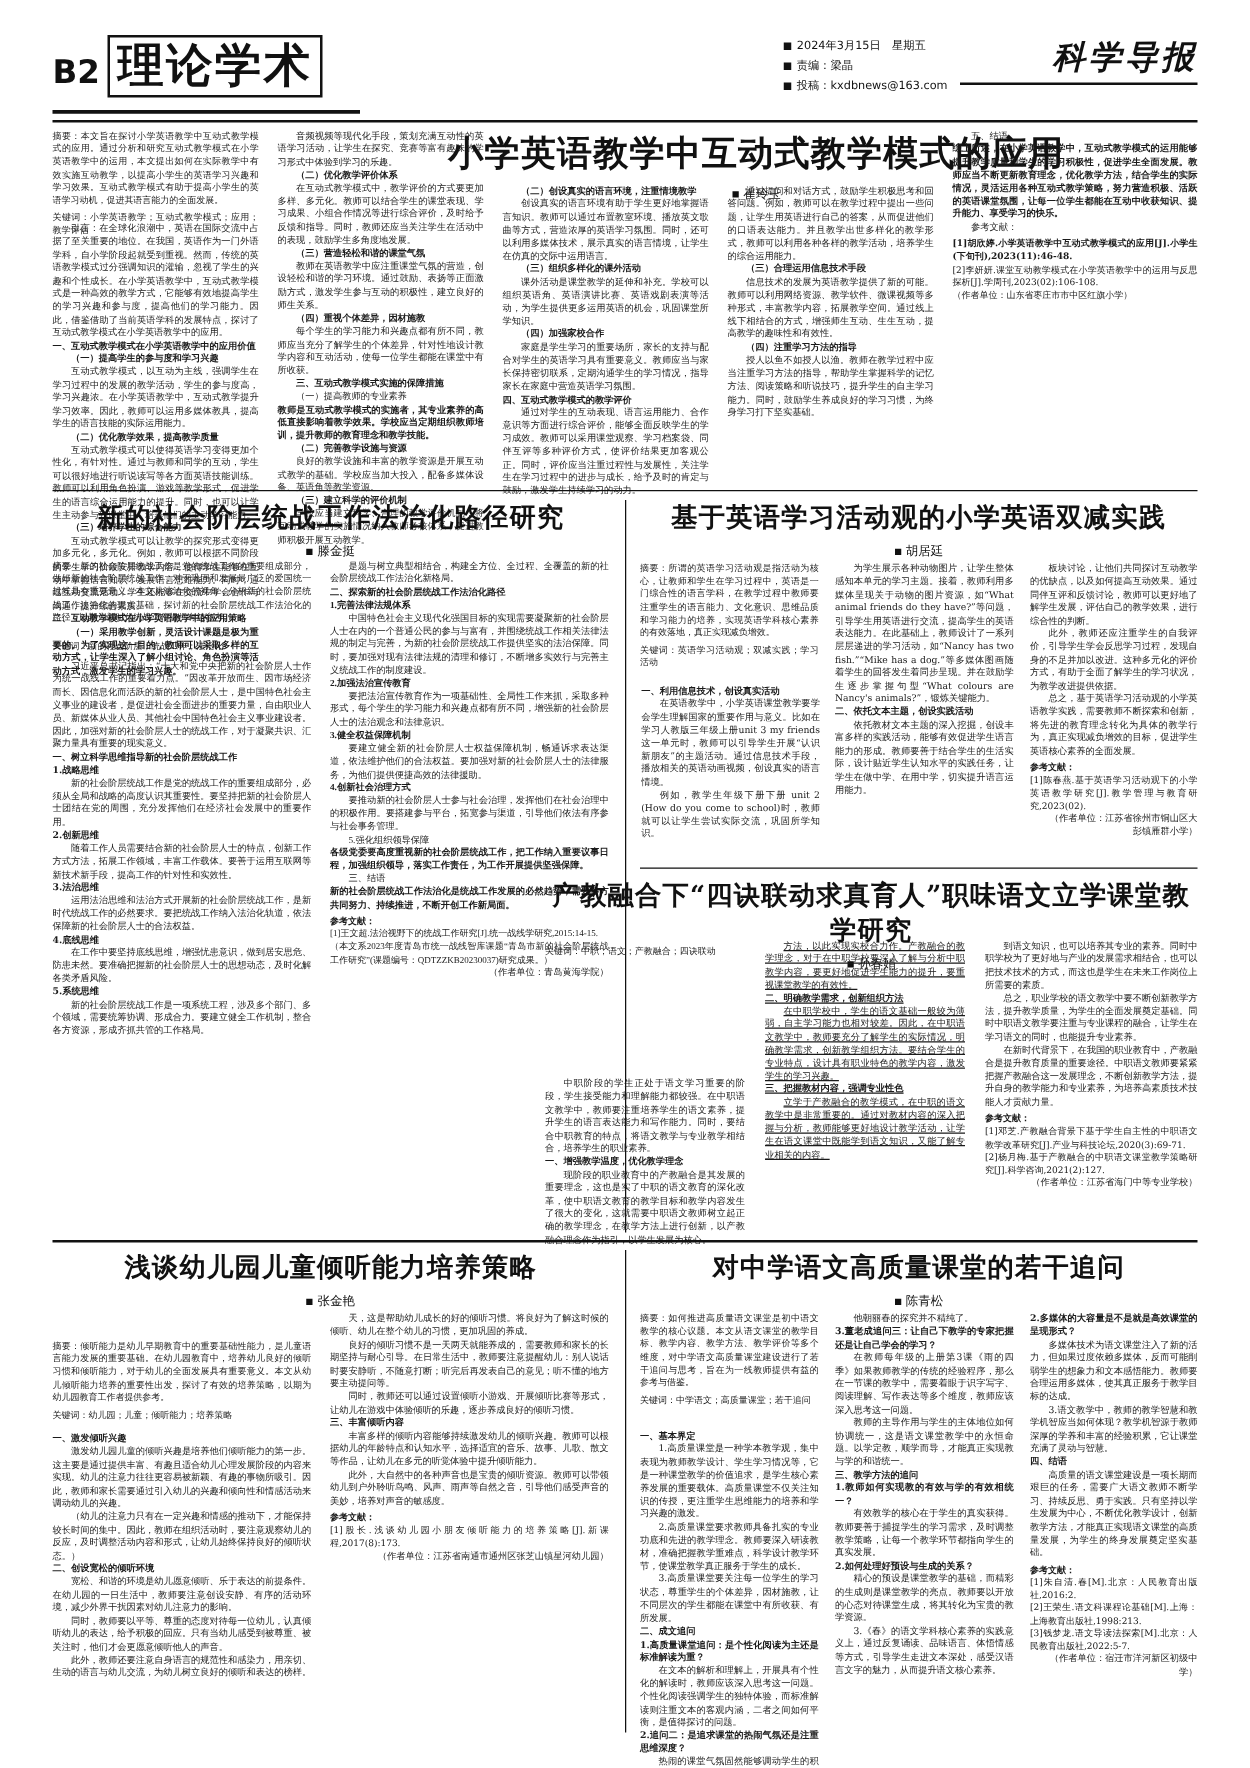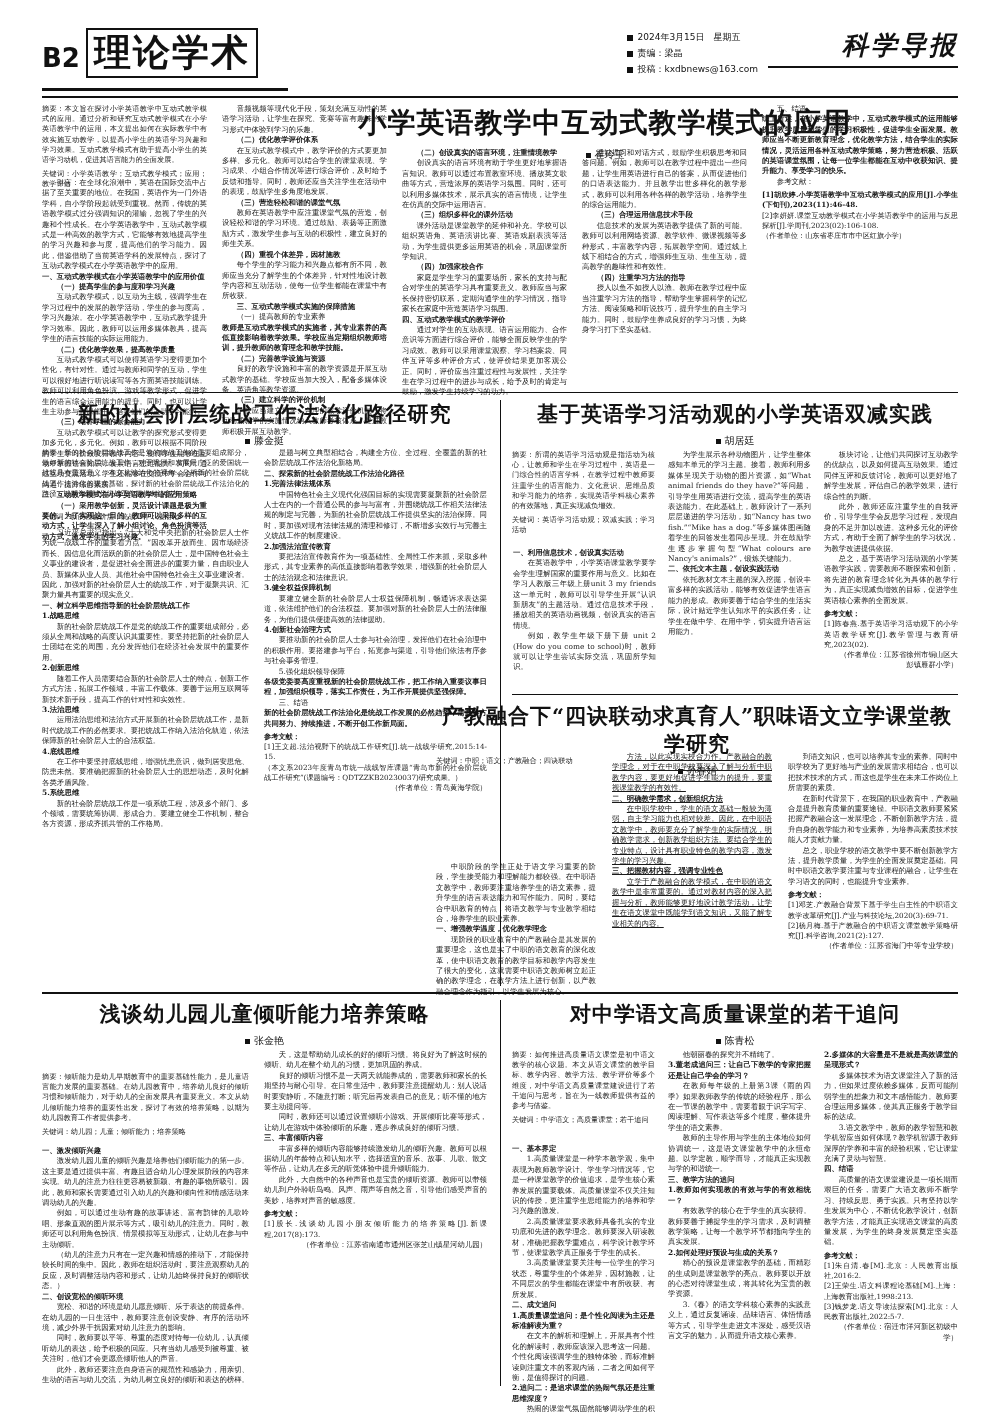--- a/index.html
+++ b/index.html
@@ -206,27 +206,27 @@
     <p class="b">2.创新思维</p>
     <p>随着工作人员需要结合新的社会阶层人士的特点，创新工作方式方法，拓展工作领域，丰富工作载体。要善于运用互联网等新技术新手段，提高工作的针对性和实效性。</p>
     <p class="b">3.法治思维</p>
     <p>运用法治思维和法治方式开展新的社会阶层统战工作，是新时代统战工作的必然要求。要把统战工作纳入法治化轨道，依法保障新的社会阶层人士的合法权益。</p>
     <p class="b">4.底线思维</p>
     <p>在工作中要坚持底线思维，增强忧患意识，做到居安思危、防患未然。要准确把握新的社会阶层人士的思想动态，及时化解各类矛盾风险。</p>
     <p class="b">5.系统思维</p>
     <p>新的社会阶层统战工作是一项系统工程，涉及多个部门、多个领域，需要统筹协调、形成合力。要建立健全工作机制，整合各方资源，形成齐抓共管的工作格局。</p>
   </div>
 
-  <div class="col" style="left:264px;top:448px;width:223px;height:470px;">
+  <div class="col" style="left:264px;top:448px;width:223px;height:470px;font-family:Liberation Serif, serif;">
     <p>是题与树立典型相结合，构建全方位、全过程、全覆盖的新的社会阶层统战工作法治化新格局。</p>
     <p class="b">二、探索新的社会阶层统战工作法治化路径</p>
     <p class="b">1.完善法律法规体系</p>
     <p>中国特色社会主义现代化强国目标的实现需要凝聚新的社会阶层人士在内的一个普通公民的参与与富有，并围绕统战工作相关法律法规的制定与完善，为新的社会阶层统战工作提供坚实的法治保障。同时，要加强对现有法律法规的清理和修订，不断增多实效行与完善主义统战工作的制度建设。</p>
     <p class="b">2.加强法治宣传教育</p>
-    <p>要把法治宣传教育作为一项基础性、全局性工作来抓，采取多种形式，其专业素养的高低直接影响着教学效果，增强新的社会阶层人士的法治观念和法律意识。</p>
+    <p>要把法治宣传教育作为一项基础性、全局性工作来抓，采取多种形式，每个学生的学习能力和兴趣点都有所不同，增强新的社会阶层人士的法治观念和法律意识。</p>
     <p class="b">3.健全权益保障机制</p>
     <p>要建立健全新的社会阶层人士权益保障机制，畅通诉求表达渠道，依法维护他们的合法权益。要加强对新的社会阶层人士的法律服务，为他们提供便捷高效的法律援助。</p>
     <p class="b">4.创新社会治理方式</p>
     <p>要推动新的社会阶层人士参与社会治理，发挥他们在社会治理中的积极作用。要搭建参与平台，拓宽参与渠道，引导他们依法有序参与社会事务管理。</p>
     <p>5.强化组织领导保障</p>
     <p class="b">各级党委要高度重视新的社会阶层统战工作，把工作纳入重要议事日程，加强组织领导，落实工作责任，为工作开展提供坚强保障。</p>
     <p>三、结语</p>
     <p class="b">新的社会阶层统战工作法治化是统战工作发展的必然趋势，需要各方共同努力、持续推进，不断开创工作新局面。</p>
     <p></p>
     <p class="b refs" style="margin-top:3px;">参考文献：</p>
@@ -282,43 +282,42 @@
   </div>
   <div class="col" style="left:612px;top:752px;width:160px;height:234px;text-decoration:underline;">
     <p>方法，以此实现实校合力作。产教融合的教学理念，对于在中职学校要深入了解与分析中职教学内容，要更好地促进学生能力的提升，要重视课堂教学的有效性。</p>
     <p class="b">二、明确教学需求，创新组织方法</p>
     <p>在中职学校中，学生的语文基础一般较为薄弱，自主学习能力也相对较差。因此，在中职语文教学中，教师要充分了解学生的实际情况，明确教学需求，创新教学组织方法。要结合学生的专业特点，设计具有职业特色的教学内容，激发学生的学习兴趣。</p>
     <p class="b">三、把握教材内容，强调专业性色</p>
     <p>立学于产教融合的教学模式，在中职的语文教学中是非常重要的。通过对教材内容的深入把握与分析，教师能够更好地设计教学活动，让学生在语文课堂中既能学到语文知识，又能了解专业相关的内容。</p>
   </div>
   <div class="col" style="left:788px;top:752px;width:170px;height:234px;">
     <p>到语文知识，也可以培养其专业的素养。同时中职学校为了更好地与产业的发展需求相结合，也可以把技术技术的方式，而这也是学生在未来工作岗位上所需要的素质。</p>
+    <p>总之，职业学校的语文教学中要不断创新教学方法，提升教学质量，为学生的全面发展奠定基础。同时中职语文教学要注重与专业课程的融合，让学生在学习语文的同时，也能提升专业素养。</p>
     <p>在新时代背景下，在我国的职业教育中，产教融合是提升教育质量的重要途径。中职语文教师要紧紧把握产教融合这一发展理念，不断创新教学方法，提升自身的教学能力和专业素养，为培养高素质技术技能人才贡献力量。</p>
-    <p>总之，职业学校的语文教学中要不断创新教学方法，提升教学质量，为学生的全面发展奠定基础。同时中职语文教学要注重与专业课程的融合，让学生在学习语文的同时，也能提升专业素养。</p>
     <p class="b refs" style="margin-top:3px;">参考文献：</p>
     <p class="refs noind">[1]邓芝.产教融合背景下基于学生自主性的中职语文教学改革研究[J].产业与科技论坛,2020(3):69-71.</p>
     <p class="refs noind">[2]杨月梅.基于产教融合的中职语文课堂教学策略研究[J].科学咨询,2021(2):127.</p>
     <p class="unit">（作者单位：江苏省海门中等专业学校）</p>
   </div>
 
   <div class="hr" style="left:42px;top:992px;width:916px;height:2px;"></div>
 
   <div style="position:absolute;left:42px;top:1000px;width:445px;">
     <div class="headline h-sec">浅谈幼儿园儿童倾听能力培养策略</div>
     <div class="byline"><span class="sq"></span><span>张金艳</span></div>
   </div>
 
   <div class="col" style="left:42px;top:1072px;width:207px;height:76px;">
     <p class="abstract noind">摘要：倾听能力是幼儿早期教育中的重要基础性能力，是儿童语言能力发展的重要基础。在幼儿园教育中，培养幼儿良好的倾听习惯和倾听能力，对于幼儿的全面发展具有重要意义。本文从幼儿倾听能力培养的重要性出发，探讨了有效的培养策略，以期为幼儿园教育工作者提供参考。</p>
     <p class="kw noind" style="margin-top:4px;">关键词：幼儿园；儿童；倾听能力；培养策略</p>
   </div>
   <div class="col" style="left:42px;top:1146px;width:207px;height:240px;">
     <p class="b">一、激发倾听兴趣</p>
     <p>激发幼儿园儿童的倾听兴趣是培养他们倾听能力的第一步。这主要是通过提供丰富、有趣且适合幼儿心理发展阶段的内容来实现。幼儿的注意力往往更容易被新颖、有趣的事物所吸引。因此，教师和家长需要通过引入幼儿的兴趣和倾向性和情感活动来调动幼儿的兴趣。</p>
-    <p>例如，可以通过生动有趣的故事讲述、富有韵律的儿歌吟唱、形象直观的图片展示等方式，吸引幼儿的注意力。同时，教师还可以利用角色扮演、情景模拟等互动形式，让幼儿在参与中主动倾听。</p>
     <p>（幼儿的注意力只有在一定兴趣和情感的推动下，才能保持较长时间的集中。因此，教师在组织活动时，要注意观察幼儿的反应，及时调整活动内容和形式，让幼儿始终保持良好的倾听状态。）</p>
     <p class="b">二、创设宽松的倾听环境</p>
     <p>宽松、和谐的环境是幼儿愿意倾听、乐于表达的前提条件。在幼儿园的一日生活中，教师要注意创设安静、有序的活动环境，减少外界干扰因素对幼儿注意力的影响。</p>
     <p>同时，教师要以平等、尊重的态度对待每一位幼儿，认真倾听幼儿的表达，给予积极的回应。只有当幼儿感受到被尊重、被关注时，他们才会更愿意倾听他人的声音。</p>
     <p>此外，教师还要注意自身语言的规范性和感染力，用亲切、生动的语言与幼儿交流，为幼儿树立良好的倾听和表达的榜样。</p>
   </div>
   <div class="col" style="left:264px;top:1050px;width:223px;height:336px;">
     <p>天，这是帮助幼儿成长的好的倾听习惯。将良好为了解这时候的倾听、幼儿在整个幼儿的习惯，更加巩固的养成。</p>
     <p>良好的倾听习惯不是一天两天就能养成的，需要教师和家长的长期坚持与耐心引导。在日常生活中，教师要注意提醒幼儿：别人说话时要安静听，不随意打断；听完后再发表自己的意见；听不懂的地方要主动提问等。</p>
     <p>同时，教师还可以通过设置倾听小游戏、开展倾听比赛等形式，让幼儿在游戏中体验倾听的乐趣，逐步养成良好的倾听习惯。</p>
@@ -348,21 +347,21 @@
     <p>3.高质量课堂要关注每一位学生的学习状态，尊重学生的个体差异，因材施教，让不同层次的学生都能在课堂中有所收获、有所发展。</p>
     <p class="b">二、成文追问</p>
     <p class="b">1.高质量课堂追问：是个性化阅读为主还是标准解读为重？</p>
     <p>在文本的解析和理解上，开展具有个性化的解读时，教师应该深入思考这一问题。个性化阅读强调学生的独特体验，而标准解读则注重文本的客观内涵，二者之间如何平衡，是值得探讨的问题。</p>
     <p class="b">2.追问二：是追求课堂的热闹气氛还是注重思维深度？</p>
     <p>热闹的课堂气氛固然能够调动学生的积极性，但如果缺乏思维的深度，课堂就会流于形式。高质量课堂应当在活跃的氛围中引导学生深入思考，实现思维的提升。</p>
   </div>
   <div class="col" style="left:668px;top:1050px;width:143px;height:336px;">
     <p>他朝丽春的探究并不精纯了。</p>
     <p class="b">3.董老成追问三：让自己下教学的专家把握还是让自己学会的学习？</p>
-    <p>在教师每年级的上册第3课《雨的四季》如果教师教学的传统的经验程序，那么在一节课的教学中，需要着眼于识字写字、阅读理解、写作表达等多个维度，整体提升学生的语文素养。</p>
+    <p>在教师每年级的上册第3课《雨的四季》如果教师教学的传统的经验程序，那么在一节课的教学中，需要着眼于识字写字、阅读理解、写作表达等多个维度，教师应该深入思考这一问题。</p>
     <p>教师的主导作用与学生的主体地位如何协调统一，这是语文课堂教学中的永恒命题。以学定教，顺学而导，才能真正实现教与学的和谐统一。</p>
     <p class="b">三、教学方法的追问</p>
     <p class="b">1.教师如何实现教的有效与学的有效相统一？</p>
     <p>有效教学的核心在于学生的真实获得。教师要善于捕捉学生的学习需求，及时调整教学策略，让每一个教学环节都指向学生的真实发展。</p>
     <p class="b">2.如何处理好预设与生成的关系？</p>
     <p>精心的预设是课堂教学的基础，而精彩的生成则是课堂教学的亮点。教师要以开放的心态对待课堂生成，将其转化为宝贵的教学资源。</p>
     <p>3.《春》的语文学科核心素养的实践意义上，通过反复诵读、品味语言、体悟情感等方式，引导学生走进文本深处，感受汉语言文字的魅力，从而提升语文核心素养。</p>
   </div>
   <div class="col" style="left:824px;top:1050px;width:134px;height:336px;">
     <p class="b">2.多媒体的大容量是不是就是高效课堂的呈现形式？</p>

